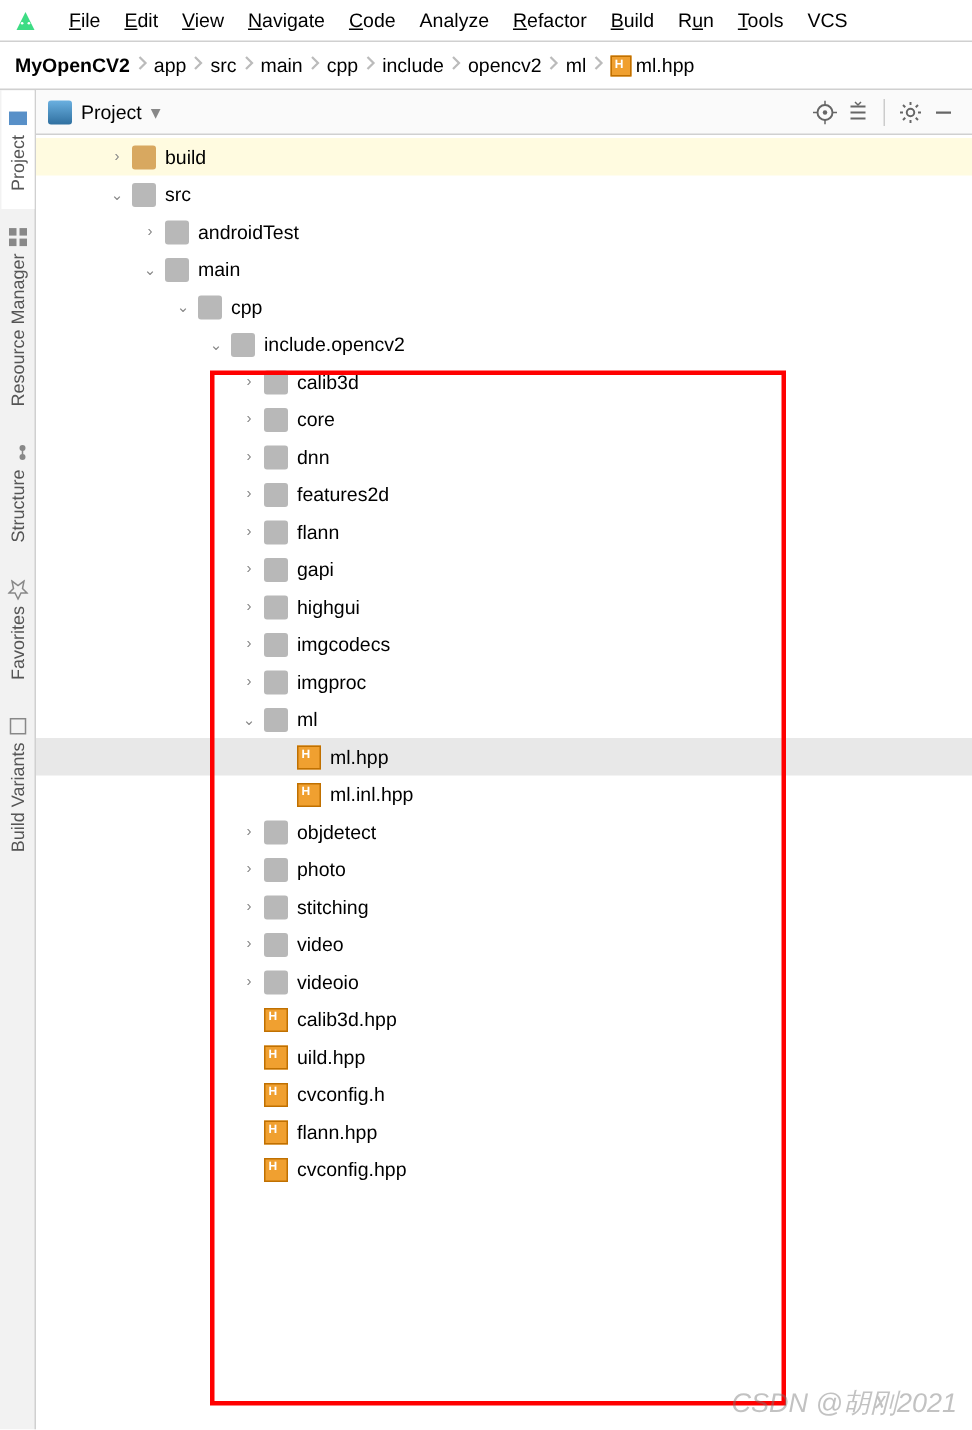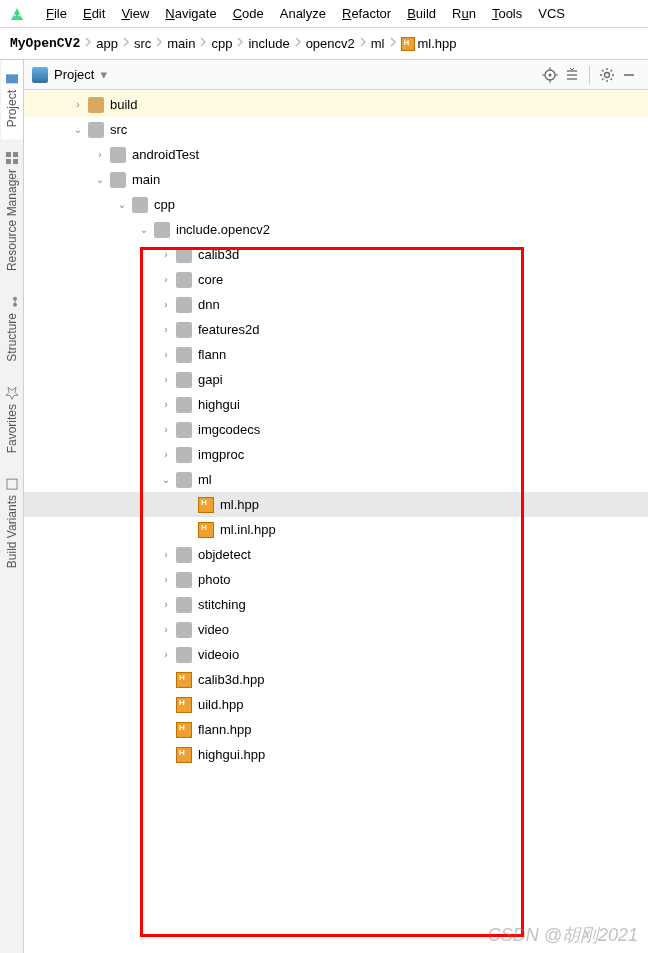--- a/index.html
+++ b/index.html
@@ -5,21 +5,21 @@
 * { margin: 0; padding: 0; box-sizing: border-box; font-family: "Segoe UI", Arial, sans-serif; }
 body { width: 648px; height: 953px; background: #fff; font-size: 13px; color: #000; overflow: hidden; position: relative; }
 
 .menubar { display: flex; align-items: center; padding: 2px 8px; border-bottom: 1px solid #d0d0d0; height: 28px; }
 .menubar .logo { width: 18px; height: 18px; margin-right: 12px; }
 .menubar .menu-item { padding: 0 8px; cursor: pointer; }
 .menubar .menu-item span.ul { text-decoration: underline; }
 
 .breadcrumb { display: flex; align-items: center; padding: 4px 8px; height: 32px; border-bottom: 1px solid #d0d0d0; }
 .breadcrumb .bc-item { padding: 0 2px; }
-.breadcrumb .bc-item.bold { font-weight: bold; font-family: Liberation Mono, monospace; }
+.breadcrumb .bc-item.bold { font-weight: bold; }
 .breadcrumb .chev { color: #aaa; padding: 0 2px; }
 .hfile-icon { display: inline-block; width: 14px; height: 14px; background: #f0a030; border: 1px solid #c07000; position: relative; vertical-align: middle; margin-right: 3px; }
 .hfile-icon::after { content:"H"; position:absolute; font-size:8px; font-weight:bold; color:#fff; left:2px; top:0; }
 
 .main { display: flex; height: calc(953px - 60px); }
 
 .sidetabs { width: 24px; background: #f2f2f2; border-right: 1px solid #d0d0d0; display: flex; flex-direction: column; align-items: center; }
 .sidetab { writing-mode: vertical-rl; transform: rotate(180deg); padding: 12px 4px; font-size: 12px; color: #555; cursor: pointer; display: flex; align-items: center; gap: 4px; }
 .sidetab.active { background: #fff; }
 .sidetab-icon { display: inline-block; width: 14px; height: 14px; }
@@ -334,26 +334,32 @@
         <div class="tree-row">
           <span class="indent" style="width: 132px;"></span>
           <span class="arrow none"></span>
           <span class="ticon hfile-icon"></span>
           <span class="tlabel">uild.hpp</span>
         </div>
         <div class="tree-row">
           <span class="indent" style="width: 132px;"></span>
           <span class="arrow none"></span>
           <span class="ticon hfile-icon"></span>
+          <span class="tlabel">cvconfig.h</span>
+        </div>
+        <div class="tree-row">
+          <span class="indent" style="width: 132px;"></span>
+          <span class="arrow none"></span>
+          <span class="ticon hfile-icon"></span>
           <span class="tlabel">flann.hpp</span>
         </div>
         <div class="tree-row">
           <span class="indent" style="width: 132px;"></span>
           <span class="arrow none"></span>
           <span class="ticon hfile-icon"></span>
-          <span class="tlabel">highgui.hpp</span>
+          <span class="tlabel">cvconfig.hpp</span>
         </div>
       </div>
   </div>
 </div>
 
 <div class="highlight-box" id="hl" style="left: 140px; top: 247px; width: 384px; height: 690px;"></div>
 <div class="watermark">CSDN @胡刚2021</div>
 
 </body></html>

